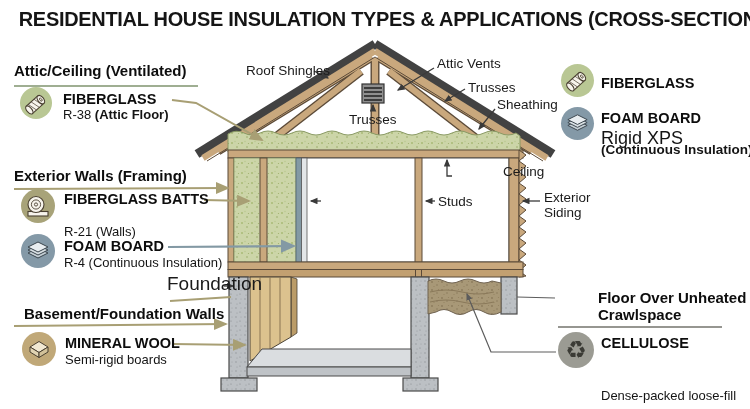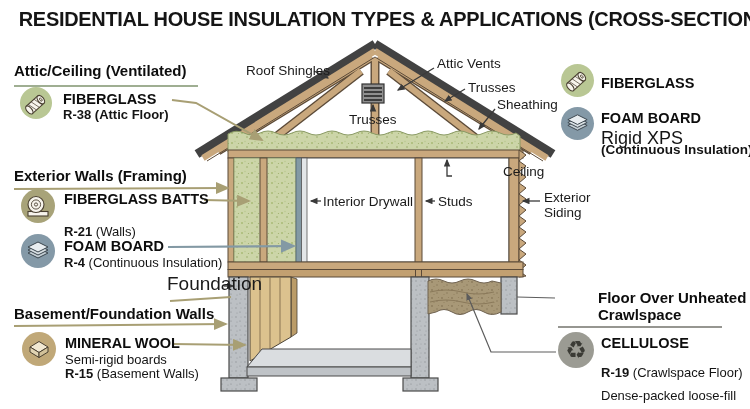--- a/index.html
+++ b/index.html
@@ -12,21 +12,21 @@
   html,body{margin:0;padding:0;}
   #stage{position:relative;width:750px;height:409px;background:#ffffff;overflow:hidden;
          font-family:"Liberation Sans", sans-serif;color:#111;}
   #houseSvg{position:absolute;left:0;top:0;}
   .title{position:absolute;left:0;top:7px;width:750px;text-align:center;font-size:21px;
          font-weight:bold;color:#151515;white-space:nowrap;transform:scaleX(.95);
          transform-origin:375px 0;letter-spacing:-.3px;}
   .heading{position:absolute;font-size:15px;font-weight:bold;color:#0d0d0d;line-height:1.1;}
   .iname{position:absolute;font-size:14.5px;font-weight:bold;color:#0d0d0d;white-space:nowrap;}
   .isub{position:absolute;font-size:13px;color:#141414;white-space:nowrap;}
-  .isub .b{font-weight:bold;}
+  .isub .b{font-weight:normal;}
   .isub.allb{font-weight:bold;}
   .h-label{position:absolute;font-size:13.5px;color:#1a1a1a;line-height:1.12;white-space:nowrap;}
   .h-label.wrap{white-space:normal;}
   .icircle{position:absolute;border-radius:50%;display:flex;align-items:center;justify-content:center;}
   .ic-fib{background:var(--icon_fiberglass);}
   .ic-batt{background:var(--icon_batts);}
   .ic-foam{background:var(--icon_foam);}
   .ic-min{background:var(--icon_mineral);}
   .ic-cell{background:var(--icon_cellulose);color:#3b3b35;font-size:24px;line-height:1;
            font-family:"DejaVu Sans", sans-serif;}
@@ -241,36 +241,33 @@
         <polygon points="-10,-1 0,-6 10,-1 0,4" fill="#d7dfe3"></polygon>
         <polygon points="-10,-4 0,-9 10,-4 0,1" fill="#e8edf0"></polygon>
       </g>
     </svg>
   </div>
   <div class="iname" style="left:64px;top:238px;">FOAM BOARD</div>
   <div class="isub" style="left:64px;top:255px;">
     <span class="b">R-4</span>&nbsp;<span>(Continuous Insulation)</span>
   </div>
 
-  <div class="heading" style="left:14px;top:306px;">Basement/Foundation Walls</div>
+  <div class="heading" style="left:24px;top:306px;">Basement/Foundation Walls</div>
 
   <div class="icircle ic-min" style="left:22px;top:332px;width:34px;height:34px;">
     <svg viewBox="-14 -14 28 28" width="28" height="28">
       <g stroke="#4a4031" stroke-width="1">
         <polygon points="-9,-2 0,-7.5 9,-2 0,3.5" fill="#f1e8d2"></polygon>
         <polygon points="-9,-2 -9,3 0,8.5 0,3.5" fill="#e0d3b2"></polygon>
         <polygon points="9,-2 9,3 0,8.5 0,3.5" fill="#d2c199"></polygon>
       </g>
     </svg>
   </div>
   <div class="iname" style="left:65px;top:335px;">MINERAL WOOL</div>
   <div class="isub" style="left:65px;top:352px;">Semi-rigid boards</div>
-  <div class="isub" style="left:65px;top:366px;">
-    <span class="b">R-15</span>&nbsp;<span>(Basement Walls)</span>
-  </div>
 
   <div class="icircle ic-fib" style="left:561px;top:64px;width:33px;height:33px;">
     <svg viewBox="-14 -14 28 28" width="27" height="27">
       <g transform="rotate(-42)" stroke="#4a4031" fill="#f7f4ec" stroke-width="1.1">
         <rect x="-10" y="-5" width="16" height="10"></rect>
         <path d="M-7,-5 l2.5,10 M-3,-5 l2.5,10 M1,-5 l2.5,10" fill="none" stroke-width="0.7"></path>
         <ellipse cx="-10" cy="0" rx="2.6" ry="5"></ellipse>
         <ellipse cx="6" cy="0" rx="3" ry="5"></ellipse>
         <ellipse cx="6" cy="0" rx="1.1" ry="1.9" fill="#e6dfcf" stroke-width="0.8"></ellipse>
       </g>
@@ -289,28 +286,24 @@
   </div>
   <div class="iname" style="left:601px;top:110px;">FOAM BOARD</div>
   <div class="isub" style="left:601px;top:128px;font-size:18px;text-align:center;">Rigid XPS</div>
   <div class="isub allb" style="left:601px;top:142px;font-size:13.5px;">(Continuous Insulation)</div>
 
   <div class="heading" style="left:558px;top:290px;width:165px;margin-left:40px;">Floor Over Unheated Crawlspace</div>
 
   <div class="icircle ic-cell" style="left:558px;top:332px;width:36px;height:36px;">♻</div>
   <div class="iname" style="left:601px;top:335px;">CELLULOSE</div>
   <div class="isub" style="left:601px;top:351px;margin-top:37px;">Dense-packed loose-fill</div>
-  <div class="isub" style="left:601px;top:365px;">
-    <span class="b">R-19</span>&nbsp;<span>(Crawlspace Floor)</span>
-  </div>
 
   <div class="h-label" style="left:246px;top:63px;">Roof Shingles</div>
   <div class="h-label" style="left:437px;top:56px;">Attic Vents</div>
   <div class="h-label" style="left:468px;top:80px;">Trusses</div>
   <div class="h-label" style="left:497px;top:97px;">Sheathing</div>
   <div class="h-label" style="left:349px;top:112px;">Trusses</div>
   <div class="h-label" style="left:456px;top:164px;margin-left:47px;">Ceiling</div>
-  <div class="h-label" style="left:323px;top:194px;">Interior Drywall</div>
   <div class="h-label" style="left:438px;top:194px;">Studs</div>
   <div class="h-label wrap" style="left:544px;top:190px;width:64px;">Exterior Siding</div>
   <div class="h-label" style="left:167px;top:273px;font-size:19px;">Foundation</div>
 
 </div>
 
 </body></html>

